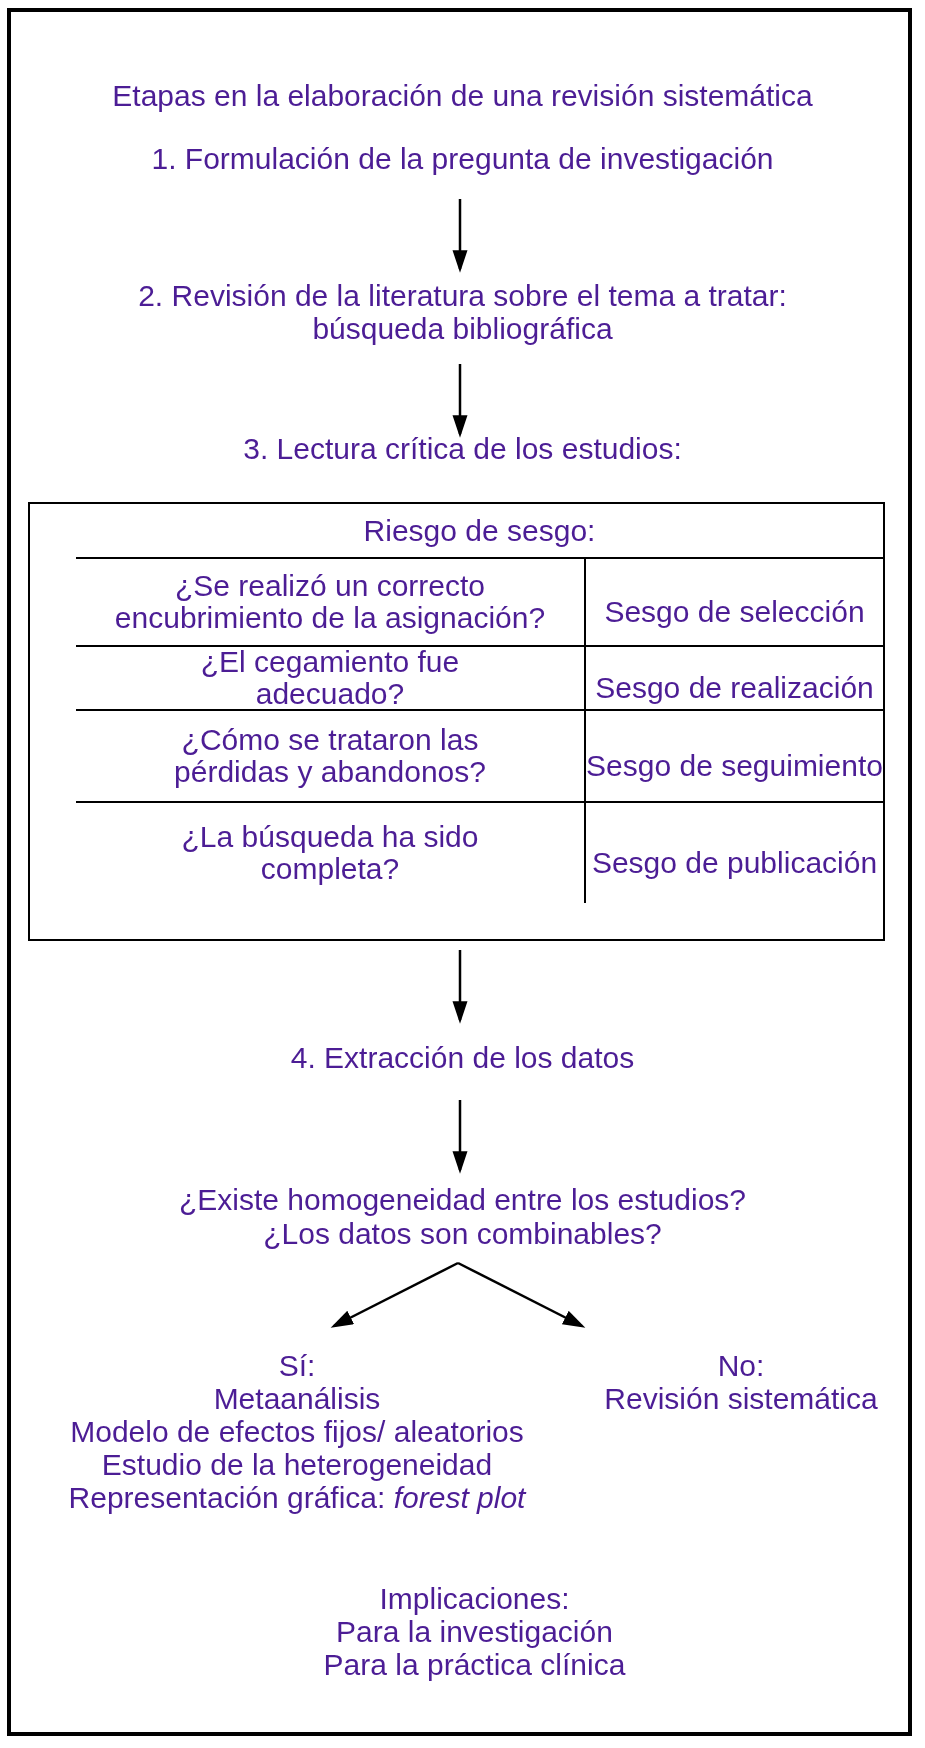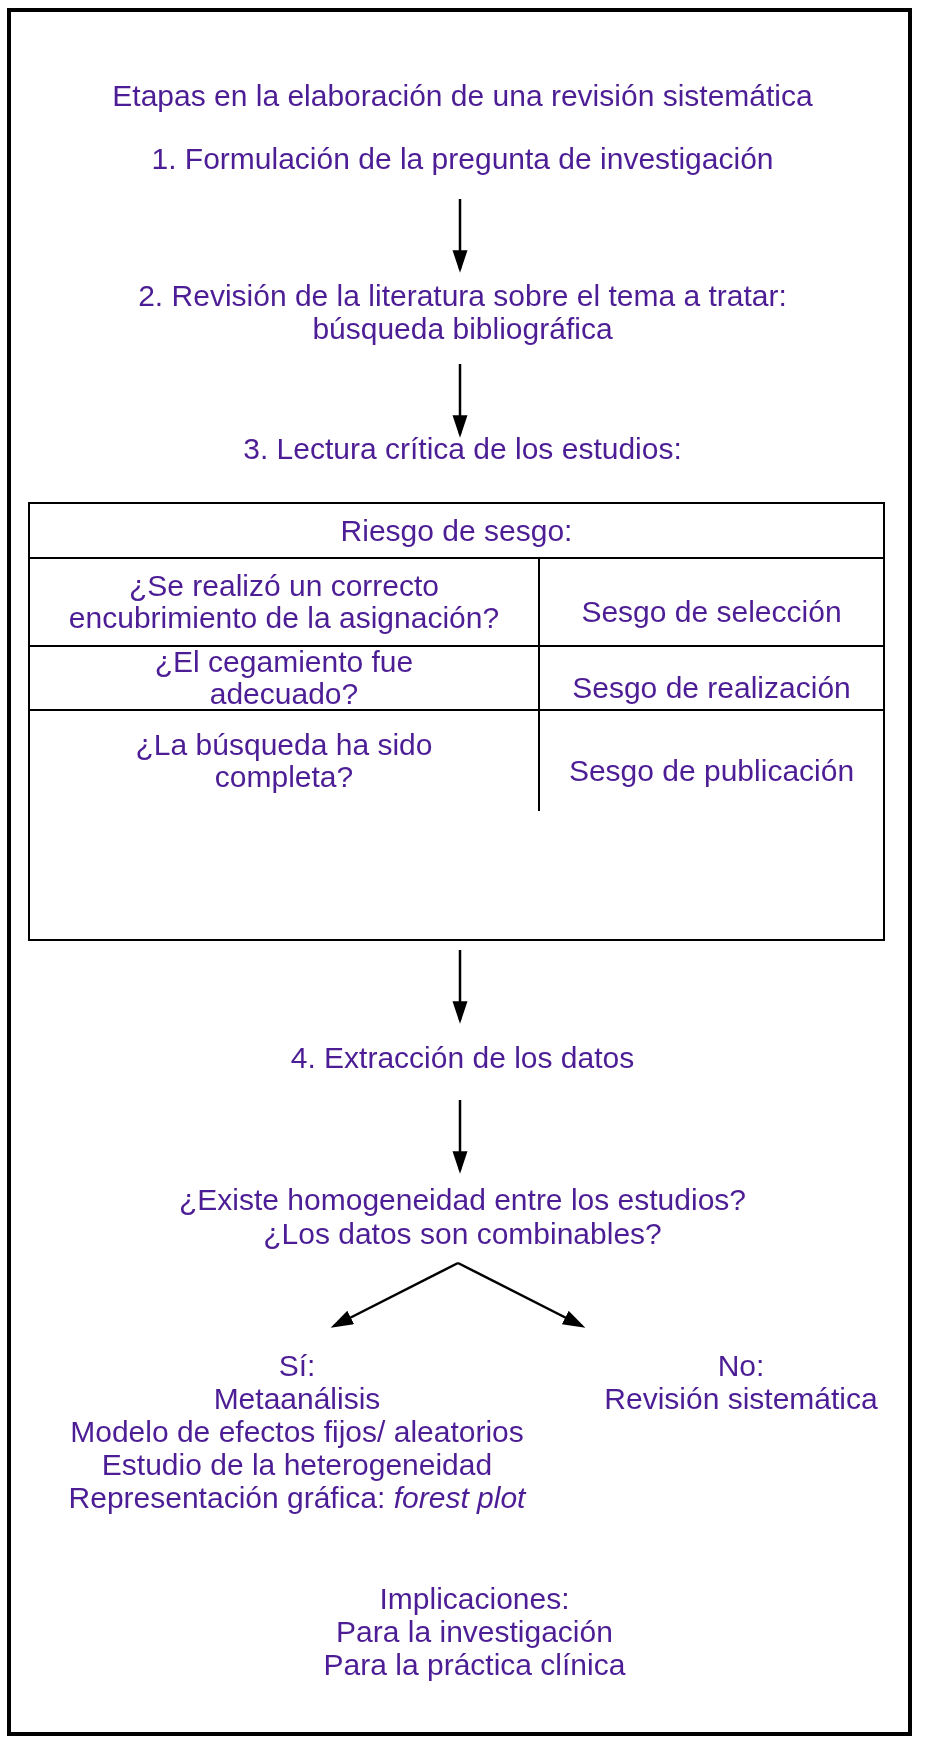--- a/index.html
+++ b/index.html
@@ -24,21 +24,21 @@
   .step4        { top:1041px;}
   .decision     { top:1183px; line-height:34px; }
   .implications { top:1582px;padding-left:24px; }
 
   .varrow { position:absolute; left:450px; }
   .a1 { top:197px; } .a2 { top:362px; } .a3 { top:948px; } .a4 { top:1098px; }
   .branch { position:absolute; left:290px; top:1255px; }
 
   .bias-table {
     position:absolute; left:28px; top:502px; width:857px; height:439px;
-    border:2px solid #000; font-size:30px; background:#fff;
+    border:2px solid #000; font-size:30px; background:#fff;padding-left:46px;
   }
   .bt-header {
     height:55px; border-bottom:2px solid #000;
     display:flex; align-items:center; justify-content:center;
   }
   .bt-row { display:flex; border-bottom:2px solid #000; }
   .bt-row.last { border-bottom:none; }
   .r1 { height:88px; } .r2 { height:64px; } .r3 { height:92px; } .r4 { height:100px; }
   .bt-q {
     width:510px; border-right:2px solid #000;
@@ -110,20 +110,29 @@
     <div class="bt-row r2">
       <div class="bt-q">
         <div>¿El cegamiento fue</div>
         <div>adecuado?</div>
       </div>
       <div class="bt-b">
           <span>Sesgo de realización</span>
         </div>
     </div>
 
+    <div class="bt-row r3">
+      <div class="bt-q">
+        <div>¿Cómo se trataron las</div>
+        <div>pérdidas y abandonos?</div>
+      </div>
+      <div class="bt-b">
+          <span>Sesgo de seguimiento</span>
+        </div>
+    </div>
 
     <div class="bt-row r4 last">
       <div class="bt-q">
         <div>¿La búsqueda ha sido</div>
         <div>completa?</div>
       </div>
       <div class="bt-b">
           <span>Sesgo de publicación</span>
         </div>
     </div>

